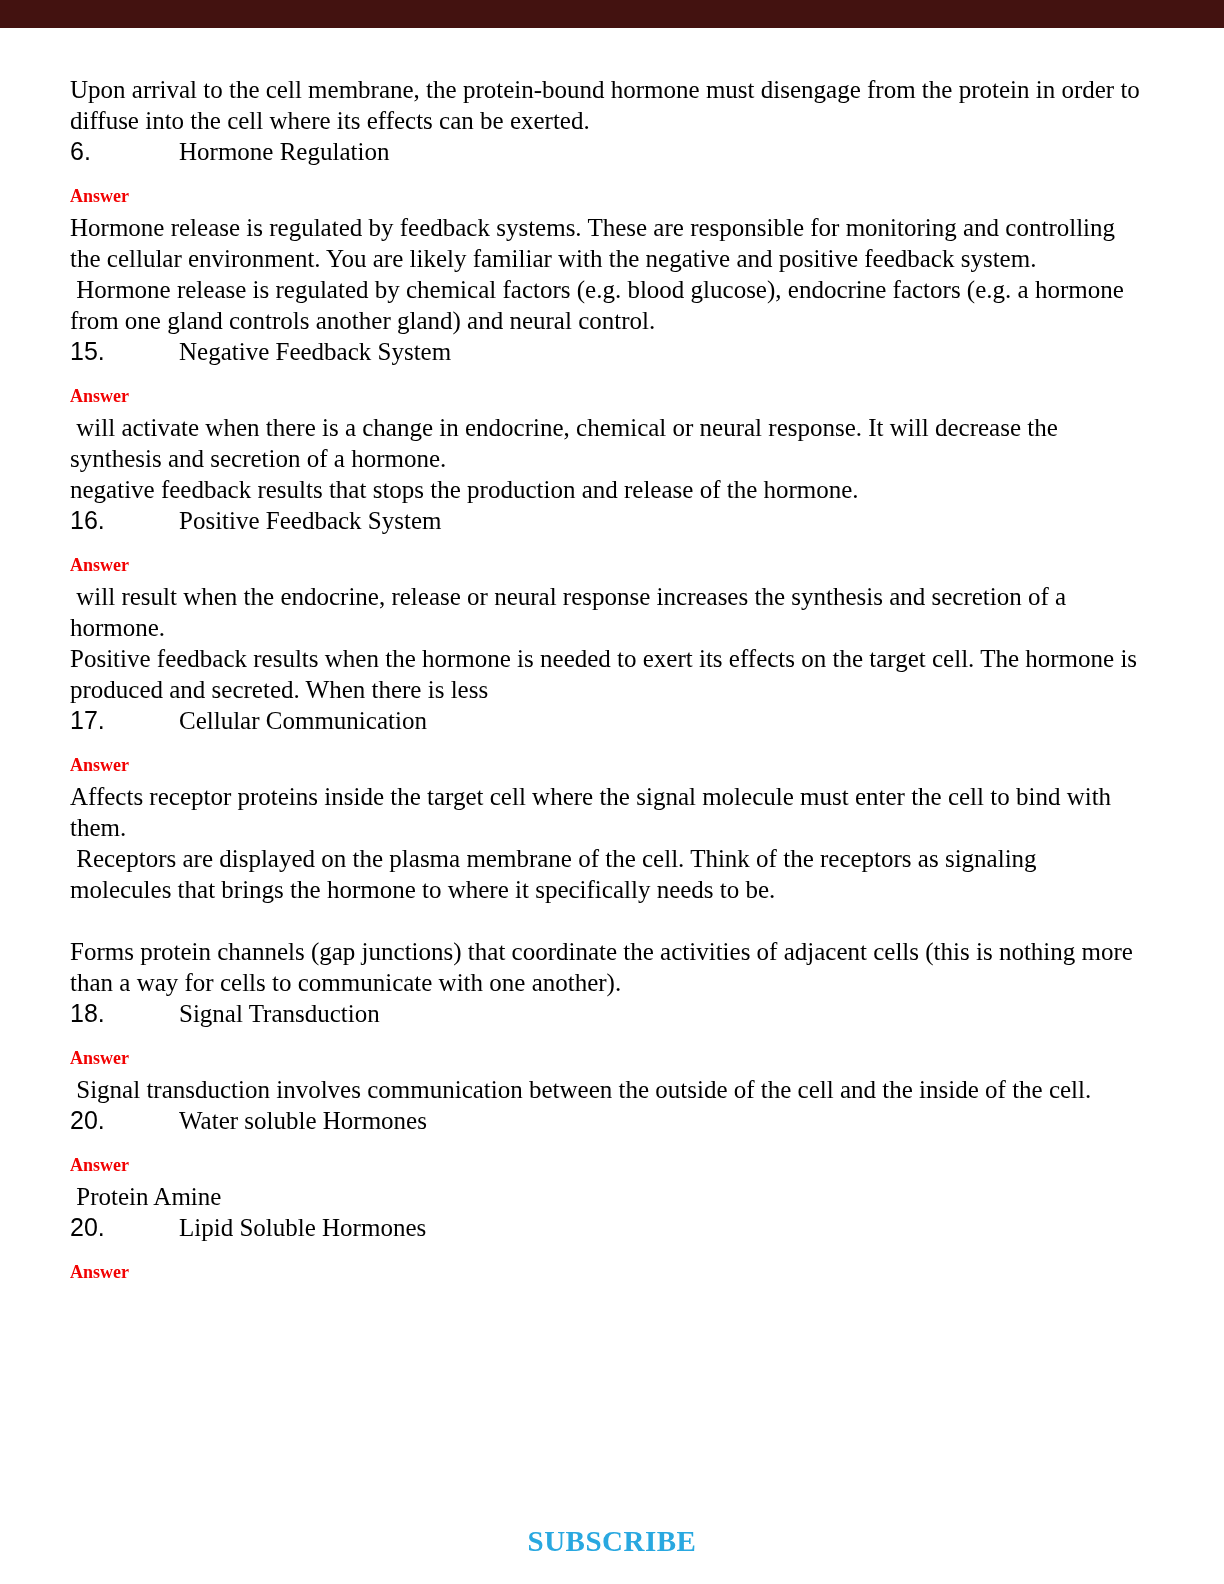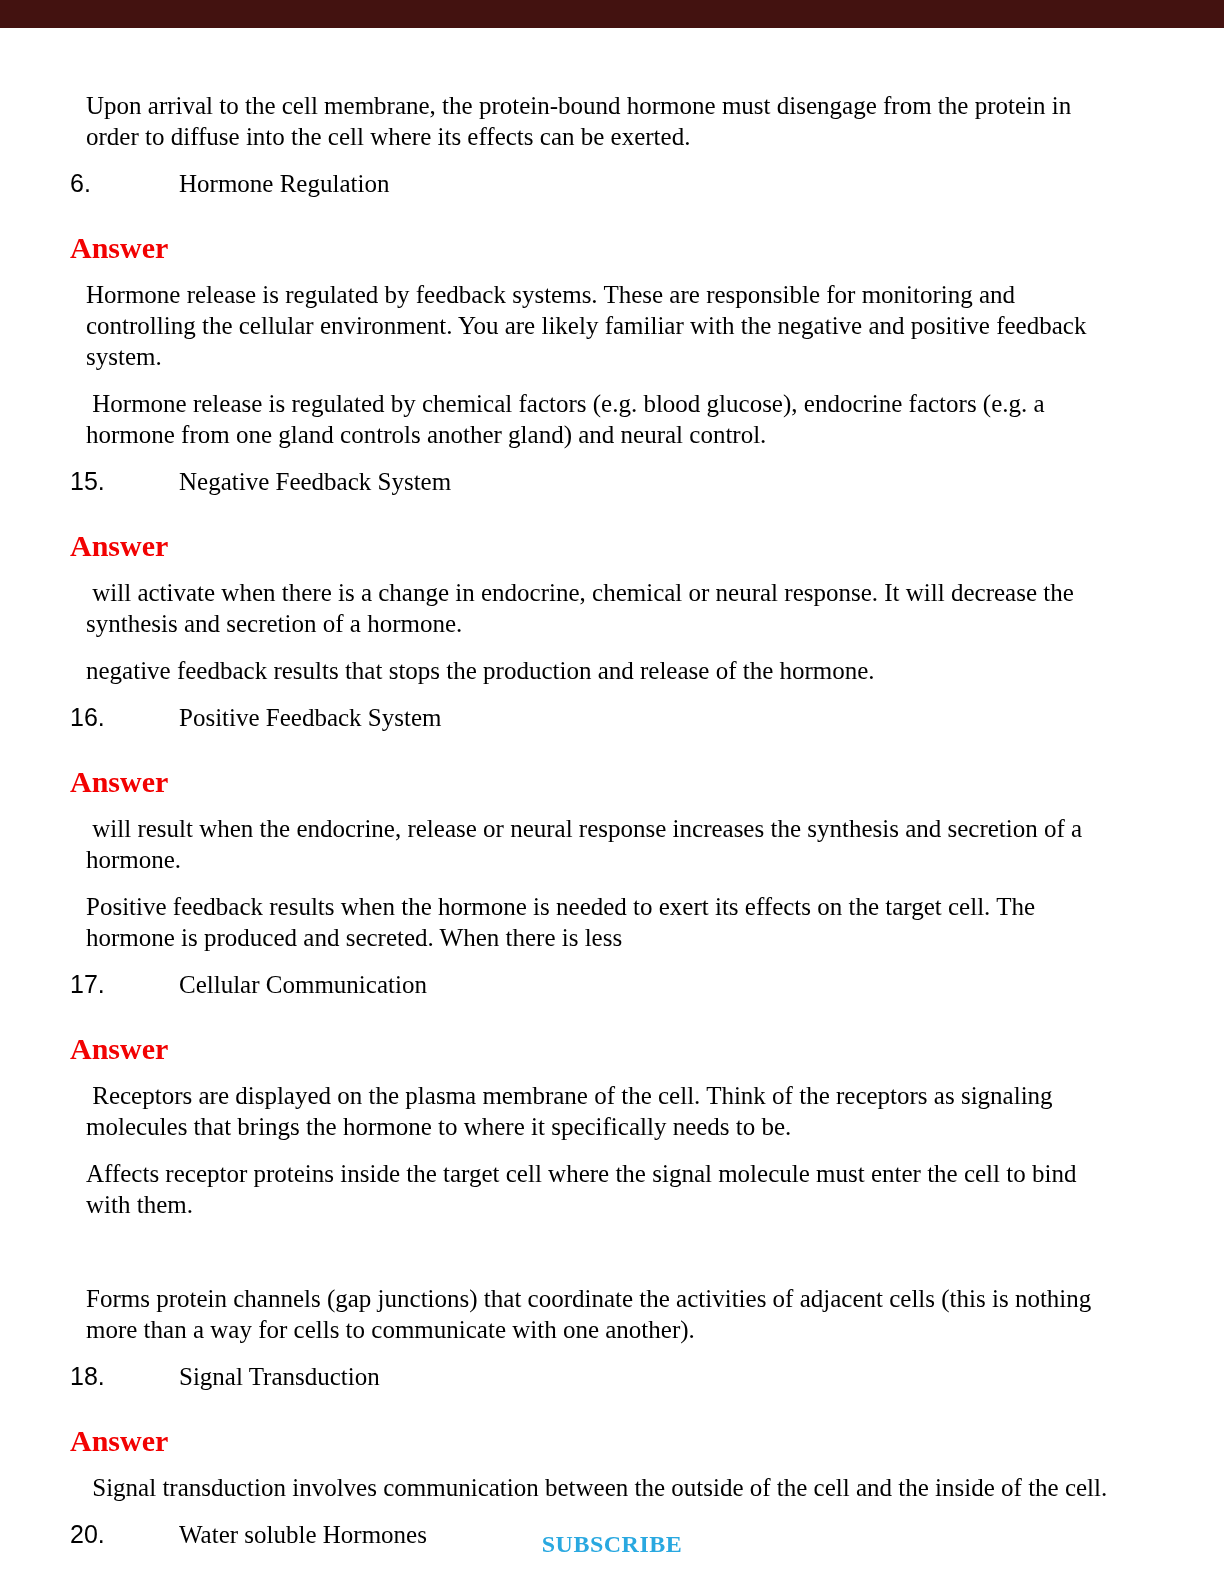--- a/index.html
+++ b/index.html
@@ -19,21 +19,21 @@
     width: 100%;
     height: 28px;
     background: #431210;
   }
   .content {
     padding: 46px 84px 0 70px;
     font-size: 25px;
     line-height: 31px;
   }
   .para {
-    margin: 16px;
+    margin: 0;
     white-space: pre-wrap;
     min-height: 31px;
   }
   .q-heading {
     display: flex;
     align-items: baseline;
     margin: 0;
     font-size: 25px;
     font-weight: 400;
     line-height: 31px;
@@ -41,37 +41,37 @@
   .q-num {
     font-family: "Liberation Sans", sans-serif;
     font-size: 25px;
     flex: 0 0 65px;
   }
   .q-title {
     font-family: "Liberation Serif", serif;
     margin-left: 44px;
   }
   .answer-label {
-    margin: 33px 0 0 0;
+    margin: 14px 0 0 0;
     color: #f20202;
     font-weight: 700;
-    font-size: 30px;
+    font-size: 18px;
     line-height: 31px;
   }
   .footer {
     position: absolute;
     left: 0;
     right: 0;
     bottom: 26px;
     text-align: center;
   }
   .subscribe {
     color: #29a8e0;
     font-weight: 700;
-    font-size: 24px;
+    font-size: 29px;
     letter-spacing: 0.5px;
     text-decoration: none;
     font-family: "Liberation Serif", serif;
     cursor: pointer;
   }
 </style>
 </head>
 <body>
 
 <div class="top-bar"></div>
@@ -102,22 +102,22 @@
   </h2>
   <p class="answer-label">Answer</p>
   <p class="para"> will result when the endocrine, release or neural response increases the synthesis and secretion of a hormone.</p>
   <p class="para">Positive feedback results when the hormone is needed to exert its effects on the target cell. The hormone is produced and secreted. When there is less</p>
 
   <h2 class="q-heading">
     <span class="q-num">17.</span>
     <span class="q-title">Cellular Communication</span>
   </h2>
   <p class="answer-label">Answer</p>
+  <p class="para">Affects receptor proteins inside the target cell where the signal molecule must enter the cell to bind with them.</p>
   <p class="para"> Receptors are displayed on the plasma membrane of the cell. Think of the receptors as signaling molecules that brings the hormone to where it specifically needs to be.</p>
-  <p class="para">Affects receptor proteins inside the target cell where the signal molecule must enter the cell to bind with them.</p>
   <p class="para"></p>
   <p class="para">Forms protein channels (gap junctions) that coordinate the activities of adjacent cells (this is nothing more than a way for cells to communicate with one another).</p>
 
   <h2 class="q-heading">
     <span class="q-num">18.</span>
     <span class="q-title">Signal Transduction</span>
   </h2>
   <p class="answer-label">Answer</p>
   <p class="para"> Signal transduction involves communication between the outside of the cell and the inside of the cell.</p>
 

